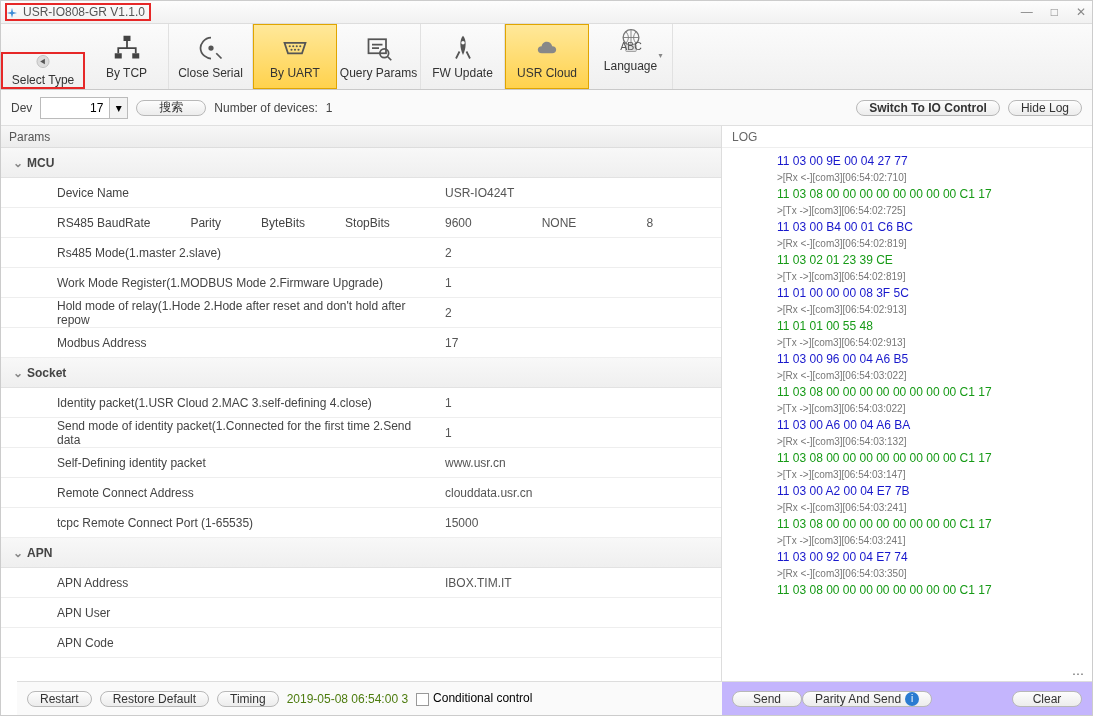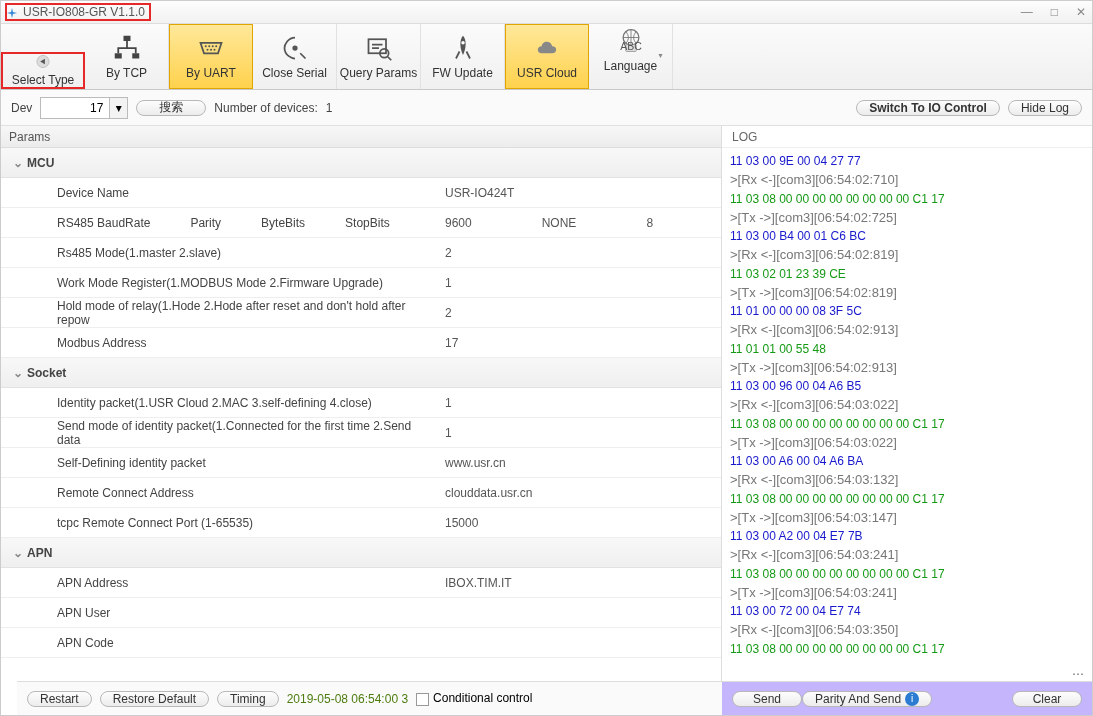--- a/index.html
+++ b/index.html
@@ -22,24 +22,24 @@
 .left { flex:1; display:flex; flex-direction:column; border-right:1px solid #ddd; min-width:0;}
 .right { width:370px; display:flex; flex-direction:column; }
 .params-header { height:22px; background:linear-gradient(#f7f7f7,#ececec); border-bottom:1px solid #ddd; padding:0 8px; display:flex;align-items:center;color:#555;}
 .params-body { flex:1; overflow:auto; }
 .section-row { display:flex; align-items:center; height:30px; background:linear-gradient(#f8f8f8,#efefef); border-bottom:1px solid #e2e2e2; padding-left:12px; color:#444; font-weight:600;}
 .section-row .exp { width:14px; color:#888; }
 .prow { display:flex; align-items:center; min-height:30px; border-bottom:1px solid #eee; padding-left:56px; }
 .prow .plabel { flex:0 0 380px; color:#444; display:flex; gap:40px;}
 .prow .pval { flex:1; color:#555; display:flex; gap:70px; padding-left:8px;}
 .log-head { height:22px; padding:0 10px; display:flex;align-items:center; color:#666; border-bottom:1px solid #eee;}
-.log-body { flex:1; overflow:auto; padding:4px 8px; font-family: Consolas, monospace; font-size:12px; line-height:1.5; }
+.log-body { flex:1; overflow:auto; padding:4px 8px; font-family: Consolas, monospace; font-size:12px; line-height:1.5;margin-left:47px; }
 .log-rx { color:#1818cc; }
 .log-tx { color:#169a16; }
-.log-meta { color:#777; font-size:13px;}
+.log-meta { color:#777; font-size:10px;}
 .footer-left { height:34px; display:flex; align-items:center; gap:8px; padding:0 10px; border-top:1px solid #ddd; background:#fafafa; position:absolute; bottom:0; left:0; width:723px;margin-left:16px;}
 .footer-right { height:34px; display:flex; align-items:center; padding:0 10px; border-top:1px solid #ddd; background:#c4b5fd; position:absolute; bottom:0; right:0; width:370px;}
 .chk { width:13px;height:13px;border:1px solid #999; display:inline-block; vertical-align:middle; margin-right:4px; background:#fff;}
 .appicon{ width:10px;height:10px; display:inline-block;}
 </style>
 </head>
 <body>
 
 <div class="titlebar">
   <span class="title">
@@ -67,40 +67,40 @@
   </div>
   <div class="tbtn">
     <svg viewBox="0 0 32 32">
         <rect x="12" y="2" width="8" height="6" fill="#444"></rect>
         <rect x="2" y="22" width="8" height="6" fill="#444"></rect>
         <rect x="22" y="22" width="8" height="6" fill="#444"></rect>
         <path d="M16 8 V16 M6 22 V16 H26 V22" stroke="#444" stroke-width="2" fill="none"></path>
       </svg>
     <span>By TCP</span>
   </div>
+  <div class="tbtn">
+    <svg viewBox="0 0 32 32">
+        <path d="M16 4 C8 4 4 12 4 16 C4 24 12 28 16 28" fill="none" stroke="#555" stroke-width="2"></path>
+        <circle cx="16" cy="16" r="3" fill="#555"></circle>
+        <path d="M22 22 L28 28" stroke="#555" stroke-width="2"></path>
+      </svg>
+    <span>Close Serial</span>
+  </div>
   <div class="tbtn active">
     <svg viewBox="0 0 32 32">
         <path d="M4 10 H28 L24 22 H8 Z" fill="none" stroke="#555" stroke-width="2"></path>
         <circle cx="10" cy="14" r="1.2" fill="#555"></circle>
         <circle cx="14" cy="14" r="1.2" fill="#555"></circle>
         <circle cx="18" cy="14" r="1.2" fill="#555"></circle>
         <circle cx="22" cy="14" r="1.2" fill="#555"></circle>
         <circle cx="12" cy="18" r="1.2" fill="#555"></circle>
         <circle cx="16" cy="18" r="1.2" fill="#555"></circle>
         <circle cx="20" cy="18" r="1.2" fill="#555"></circle>
       </svg>
     <span>By UART</span>
-  </div>
-  <div class="tbtn">
-    <svg viewBox="0 0 32 32">
-        <path d="M16 4 C8 4 4 12 4 16 C4 24 12 28 16 28" fill="none" stroke="#555" stroke-width="2"></path>
-        <circle cx="16" cy="16" r="3" fill="#555"></circle>
-        <path d="M22 22 L28 28" stroke="#555" stroke-width="2"></path>
-      </svg>
-    <span>Close Serial</span>
   </div>
   <div class="tbtn">
     <svg viewBox="0 0 32 32">
         <rect x="4" y="6" width="20" height="16" fill="none" stroke="#555" stroke-width="2"></rect>
         <path d="M8 12 H20 M8 16 H16" stroke="#555" stroke-width="2"></path>
         <circle cx="22" cy="22" r="5" fill="none" stroke="#555" stroke-width="2"></circle>
         <path d="M26 26 L30 30" stroke="#555" stroke-width="2"></path>
       </svg>
     <span>Query Params</span>
   </div>
@@ -303,21 +303,21 @@
         <div class="log-tx">11 03 08 00 00 00 00 00 00 00 00 C1 17</div>
         <div class="log-meta">&gt;[Tx -&gt;][com3][06:54:03:022]</div>
         <div class="log-rx">11 03 00 A6 00 04 A6 BA</div>
         <div class="log-meta">&gt;[Rx &lt;-][com3][06:54:03:132]</div>
         <div class="log-tx">11 03 08 00 00 00 00 00 00 00 00 C1 17</div>
         <div class="log-meta">&gt;[Tx -&gt;][com3][06:54:03:147]</div>
         <div class="log-rx">11 03 00 A2 00 04 E7 7B</div>
         <div class="log-meta">&gt;[Rx &lt;-][com3][06:54:03:241]</div>
         <div class="log-tx">11 03 08 00 00 00 00 00 00 00 00 C1 17</div>
         <div class="log-meta">&gt;[Tx -&gt;][com3][06:54:03:241]</div>
-        <div class="log-rx">11 03 00 72 00 04 E7 74</div>
+        <div class="log-rx">11 03 00 92 00 04 E7 74</div>
         <div class="log-meta">&gt;[Rx &lt;-][com3][06:54:03:350]</div>
         <div class="log-tx">11 03 08 00 00 00 00 00 00 00 00 C1 17</div>
       </div>
     <div style="text-align:right;padding:0 8px 2px 0;color:#666;">⋯</div>
   </div>
 </div>
 
 <div class="footer-left">
   <button class="btn">Restart</button>
   <button class="btn">Restore Default</button>

